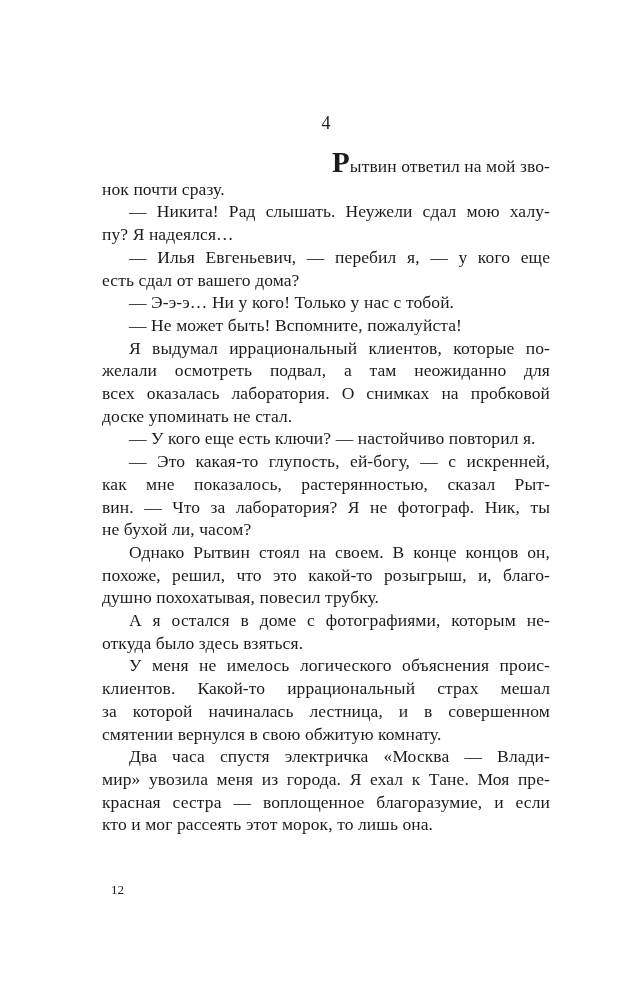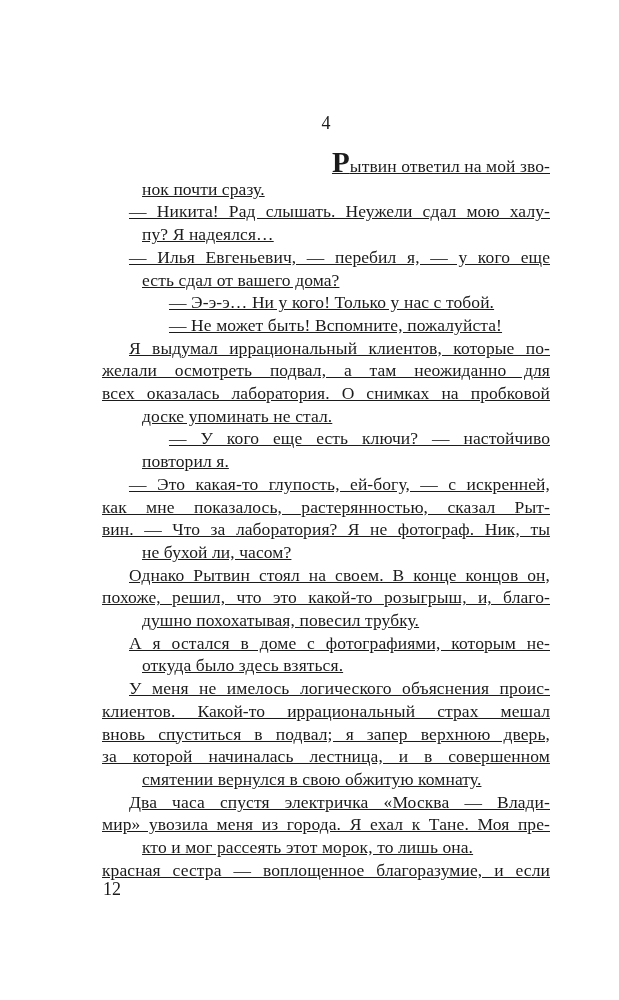--- a/index.html
+++ b/index.html
@@ -31,43 +31,41 @@
     left: 102px;
     width: 448px;
     font-size: 17.5px;
     line-height: 22.7px;
     letter-spacing: 0.1px;
   }
   .paragraph { margin: 0; }
   .line {
     text-align: justify;
     text-align-last: justify;
-    text-decoration: underline;
   }
   .line.last {
     text-align-last: left;
-    margin-left: 40px;
   }
   .line.indent {
     text-indent: 27px;
   }
   .line.opening-first {
     text-align: right;
     text-align-last: right;
   }
   .initial-cap {
     font-size: 29px;
     font-weight: bold;
     line-height: 0;
   }
   .page-number {
     position: absolute;
     top: 878px;
-    left: 103px;
-    font-size: 18px;
+    left: 111px;
+    font-size: 13px;
     line-height: 23px;
     text-align: right;
   }
 </style>
 </head>
 <body>
 
 <div class="book-page">
   <div class="chapter-number">4</div>
 
@@ -110,26 +108,25 @@
         <div class="line">похоже, решил, что это какой-то розыгрыш, и, благо-</div>
         <div class="line last">душно похохатывая, повесил трубку.</div>
       </div>
       <div class="paragraph">
         <div class="line indent">А я остался в доме с фотографиями, которым не-</div>
         <div class="line last">откуда было здесь взяться.</div>
       </div>
       <div class="paragraph">
         <div class="line indent">У меня не имелось логического объяснения проис-</div>
         <div class="line">клиентов. Какой-то иррациональный страх мешал</div>
-        <div class="line">вновь спуститься в подвал; я запер верхнюю дверь,</div>
         <div class="line">за которой начиналась лестница, и в совершенном</div>
         <div class="line last">смятении вернулся в свою обжитую комнату.</div>
       </div>
       <div class="paragraph">
         <div class="line indent">Два часа спустя электричка «Москва — Влади-</div>
         <div class="line">мир» увозила меня из города. Я ехал к Тане. Моя пре-</div>
+        <div class="line">красная сестра — воплощенное благоразумие, и если</div>
         <div class="line last">кто и мог рассеять этот морок, то лишь она.</div>
-        <div class="line">красная сестра — воплощенное благоразумие, и если</div>
       </div>
     </div>
 
   <div class="page-number">12</div>
 </div>
 
 </body></html>

